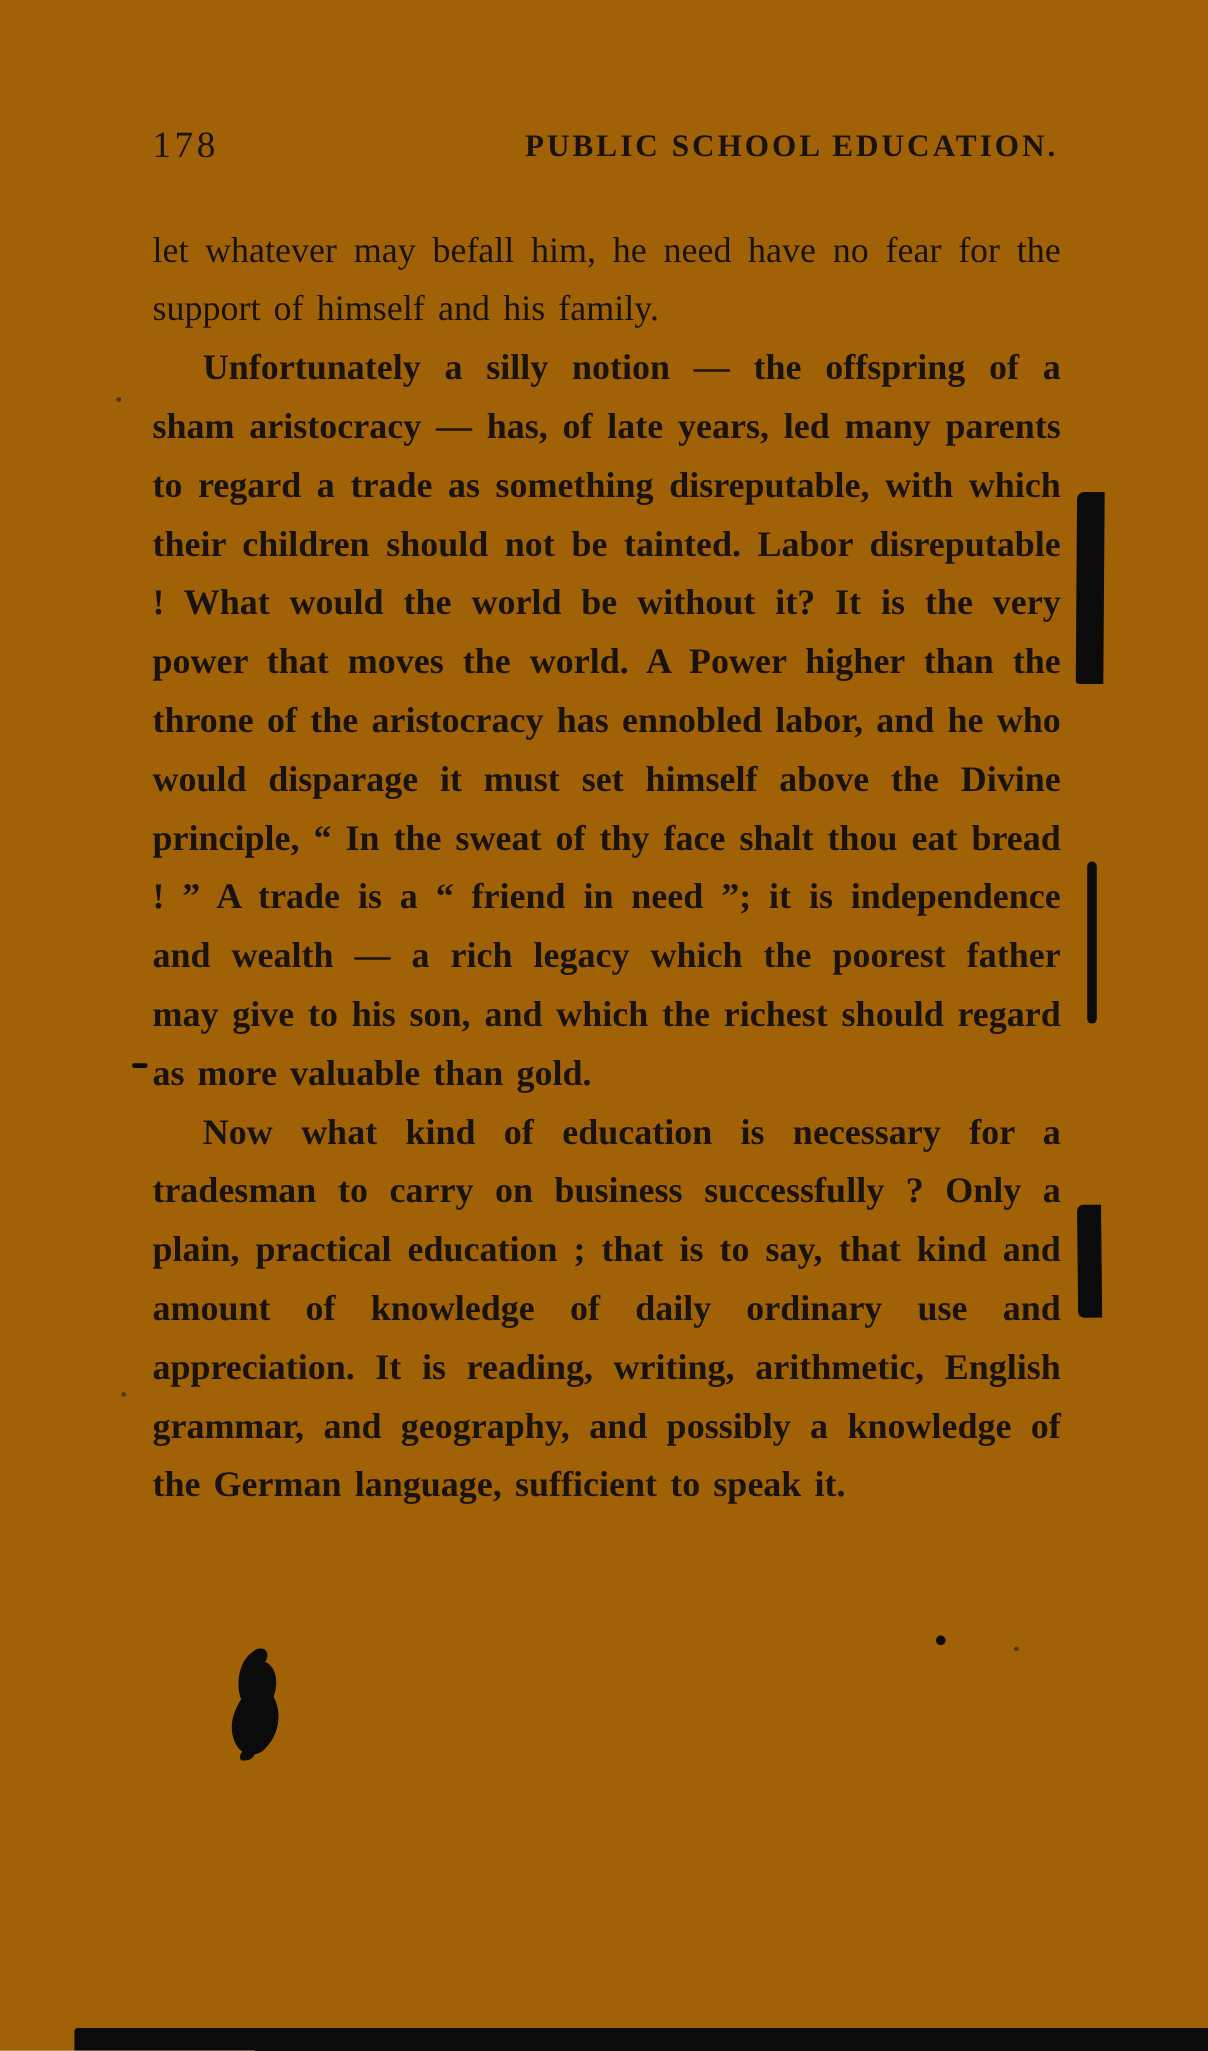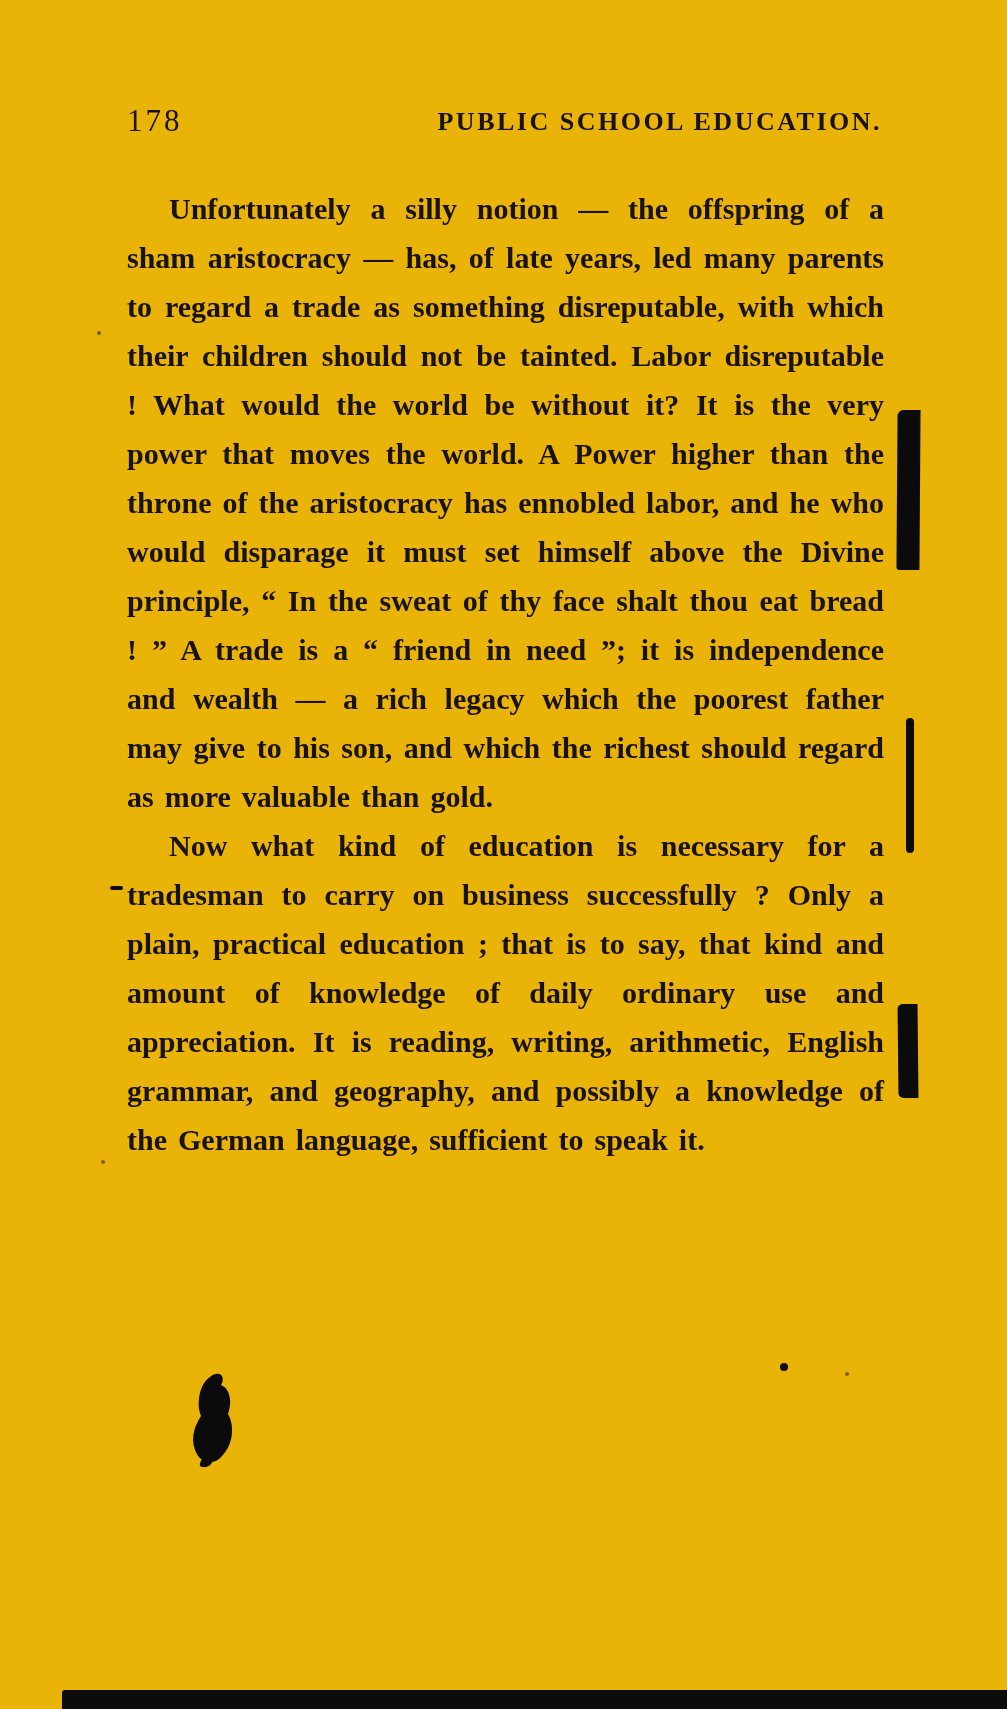--- a/index.html
+++ b/index.html
@@ -2,21 +2,21 @@
 <html><head>
 <meta charset="utf-8">
 <style>
   * { box-sizing: border-box; margin: 0; padding: 0; }
   html, body { background: #e9e9e6; }
   .page {
     position: relative;
     width: 1007px;
     height: 1709px;
     margin: 0 auto;
-    background: #eab308;
+    background: #a16207;
     overflow: hidden;
     font-family: "Liberation Serif", "DejaVu Serif", serif;
     color: #181310;
   }
   .page-header {
     position: absolute;
     top: 103px;
     left: 127px;
     right: 125px;
     height: 36px;
@@ -69,20 +69,21 @@
 <body>
 
 <div class="page">
 
   <header class="page-header">
     <span class="page-number">178</span>
     <span class="running-title">PUBLIC SCHOOL EDUCATION.</span>
   </header>
 
   <main class="page-body">
+    <p class="para">let whatever may befall him, he need have no fear for the support of himself and his family.</p>
     <p class="para indent">Unfortunately a silly notion — the offspring of a sham aristocracy — has, of late years, led many parents to regard a trade as something disreputable, with which their children should not be tainted. Labor disreputable !  What would the world be without it?  It is the very power that moves the world.  A Power higher than the throne of the aristocracy has ennobled labor, and he who would disparage it must set himself above the Divine principle, “ In the sweat of thy face shalt thou eat bread ! ”   A trade is a “ friend in need ”; it is independence and wealth — a rich legacy which the poorest father may give to his son, and which the richest should regard as more valuable than gold.</p>
     <p class="para indent">Now what kind of education is necessary for a tradesman to carry on business successfully ? Only a plain, practical education ;  that is to say, that kind and amount of knowledge of daily ordinary use and appreciation.   It is reading, writing, arithmetic, English grammar, and geography, and possibly a knowledge of the German language, sufficient to speak it.</p>
   </main>
 
   <div class="artifact right-bar-a"></div>
   <div class="artifact right-bar-b"></div>
   <div class="artifact right-bar-c"></div>
   <div class="artifact bottom-bar"></div>
   <div class="artifact stray-dash"></div>
   <div class="artifact speck-a"></div>

